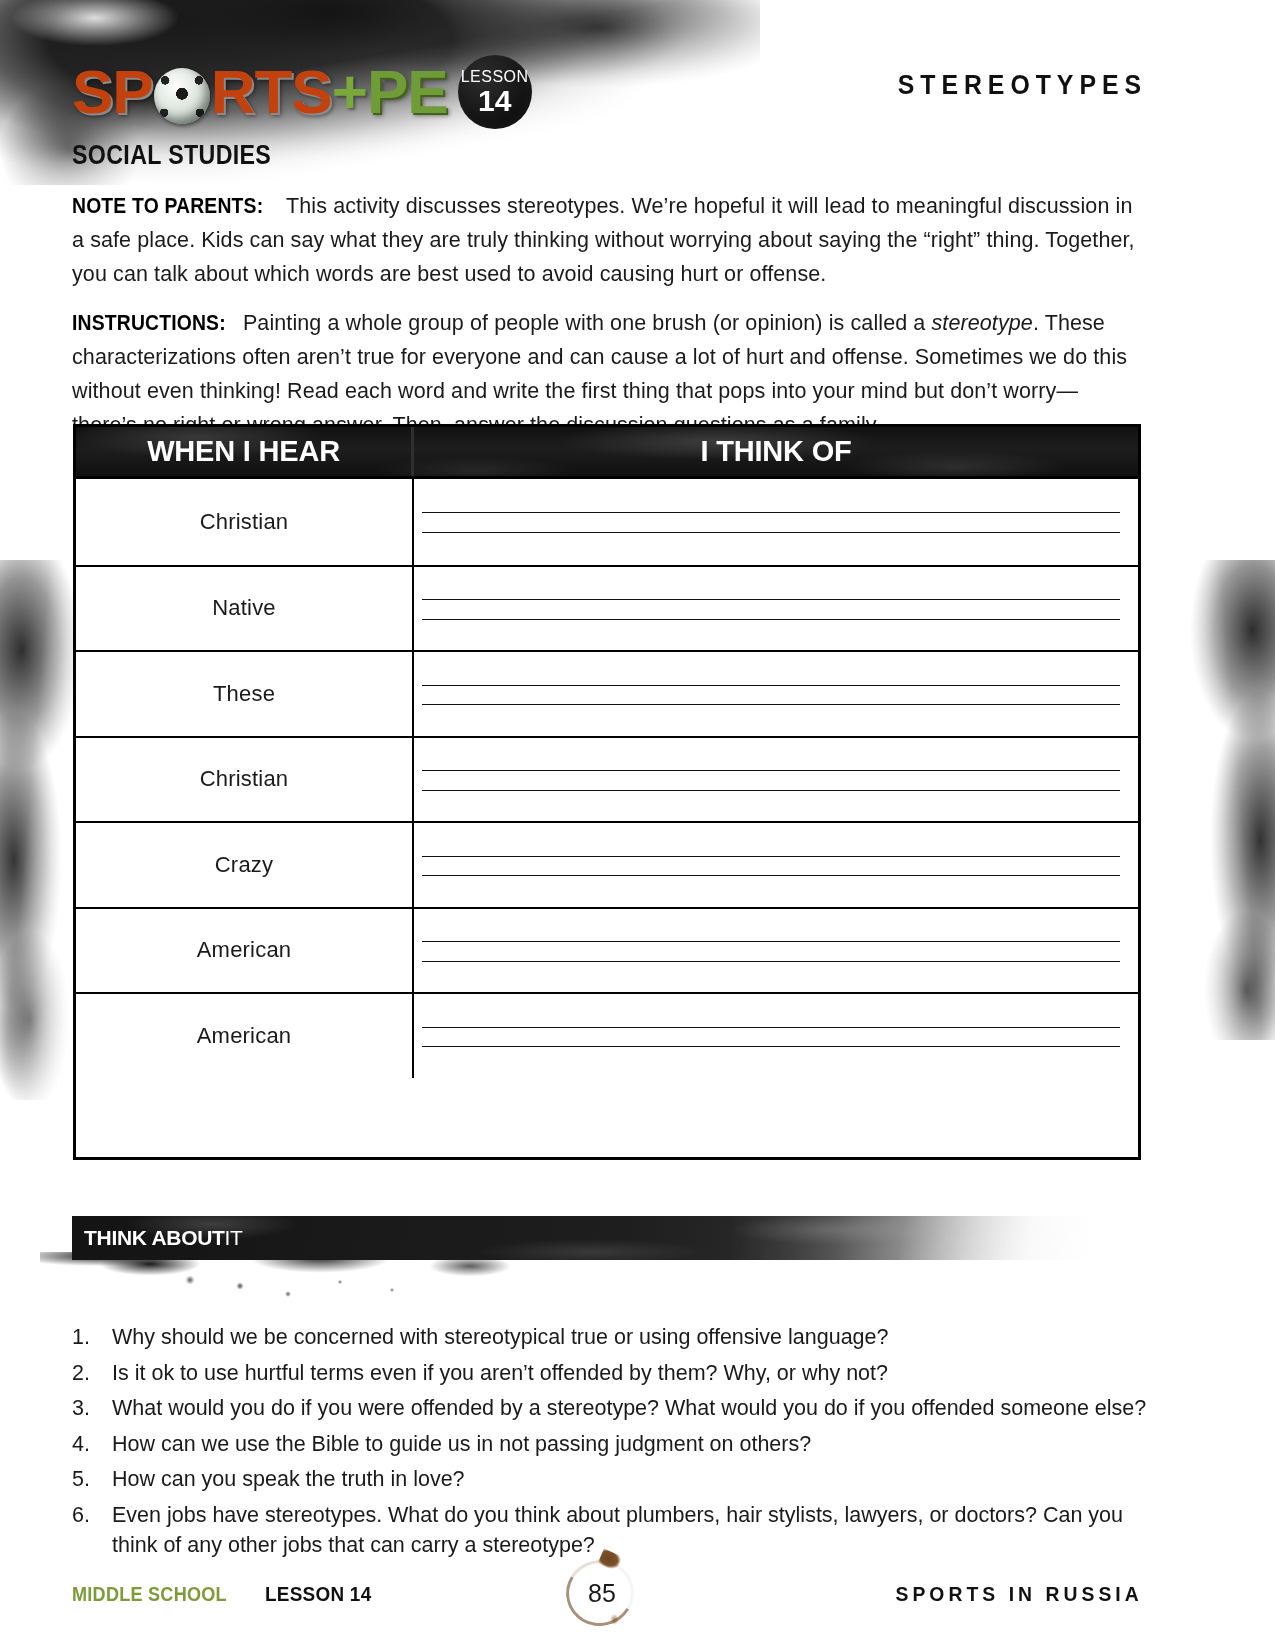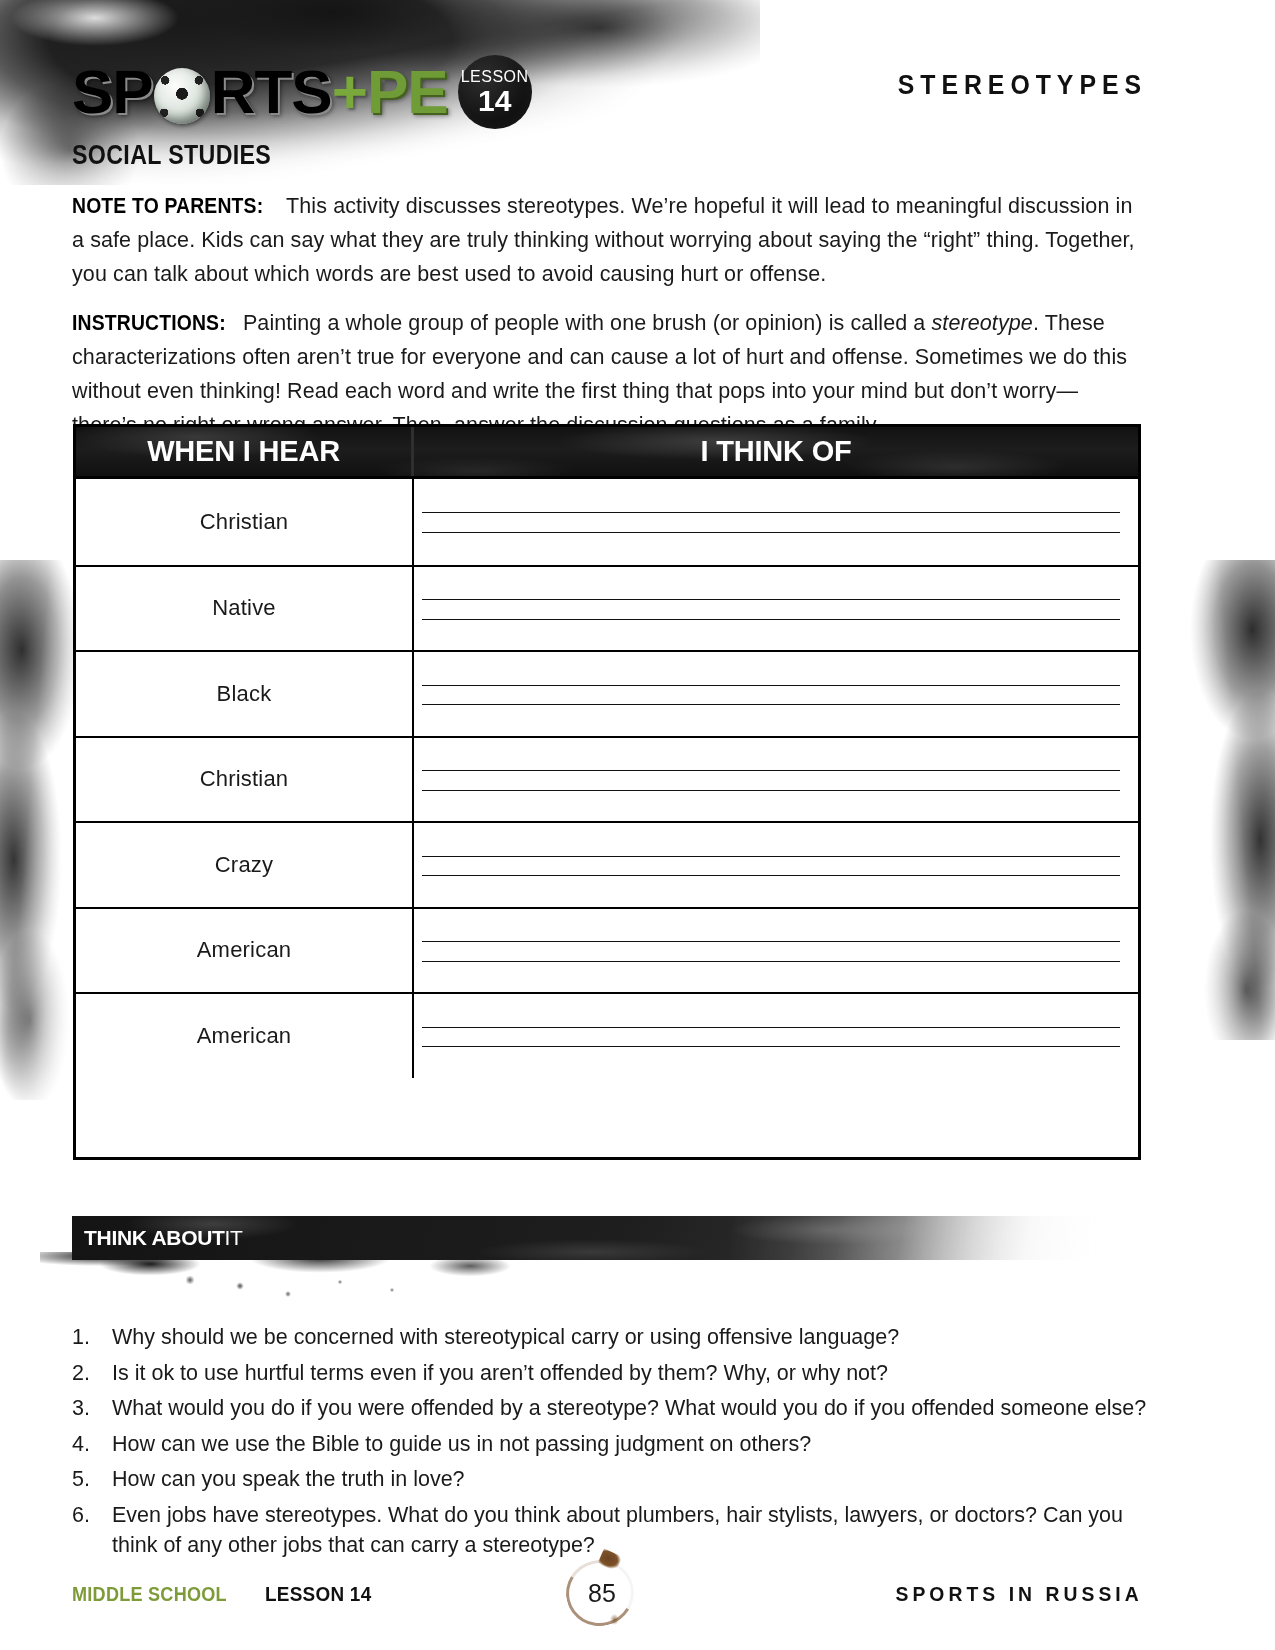--- a/index.html
+++ b/index.html
@@ -73,21 +73,21 @@
   }
   .logo-text {
     font-family: "Liberation Sans", sans-serif;
     font-weight: bold;
     font-size: 62px;
     letter-spacing: -1px;
     line-height: 1;
     display: flex; align-items: center;
   }
   .logo-sp, .logo-rts {
-    color: #000000;
+    color: #c2410c;
     text-shadow: 2px 2px 0 #8a8a8a, 3px 3px 4px rgba(0,0,0,.45);
   }
   .logo-ball {
     display: inline-block;
     width: 56px; height: 56px;
     border-radius: 50%;
     margin: 0 1px;
     position: relative; top: 4px;
     background:
       radial-gradient(circle 10px at 50% 46%, #1a1a1a 0%, #1a1a1a 58%, rgba(0,0,0,0) 60%),
@@ -355,21 +355,21 @@
           </div>
         </div>
         <div class="wrow">
           <div class="wcell-term">Native</div>
           <div class="wcell-ans">
             <div class="ansline"></div>
             <div class="ansline"></div>
           </div>
         </div>
         <div class="wrow">
-          <div class="wcell-term">Black</div>
+          <div class="wcell-term">These</div>
           <div class="wcell-ans">
             <div class="ansline"></div>
             <div class="ansline"></div>
           </div>
         </div>
         <div class="wrow">
           <div class="wcell-term">Christian</div>
           <div class="wcell-ans">
             <div class="ansline"></div>
             <div class="ansline"></div>
@@ -400,21 +400,21 @@
   </div>
 
   <div class="think-splatter"></div>
   <div class="think-band">
     <span class="tb-text"><span class="tb-strong">THINK ABOUT</span><span class="tb-light">IT</span></span>
   </div>
 
   <div class="qlist" id="qlist">
       <div class="qitem">
         <span class="qnum">1.</span>
-        <span class="qtext">Why should we be concerned with stereotypical carry or using offensive language?</span>
+        <span class="qtext">Why should we be concerned with stereotypical true or using offensive language?</span>
       </div>
       <div class="qitem">
         <span class="qnum">2.</span>
         <span class="qtext">Is it ok to use hurtful terms even if you aren’t offended by them? Why, or why not?</span>
       </div>
       <div class="qitem">
         <span class="qnum">3.</span>
         <span class="qtext">What would you do if you were offended by a stereotype? What would you do if you offended someone else?</span>
       </div>
       <div class="qitem">

